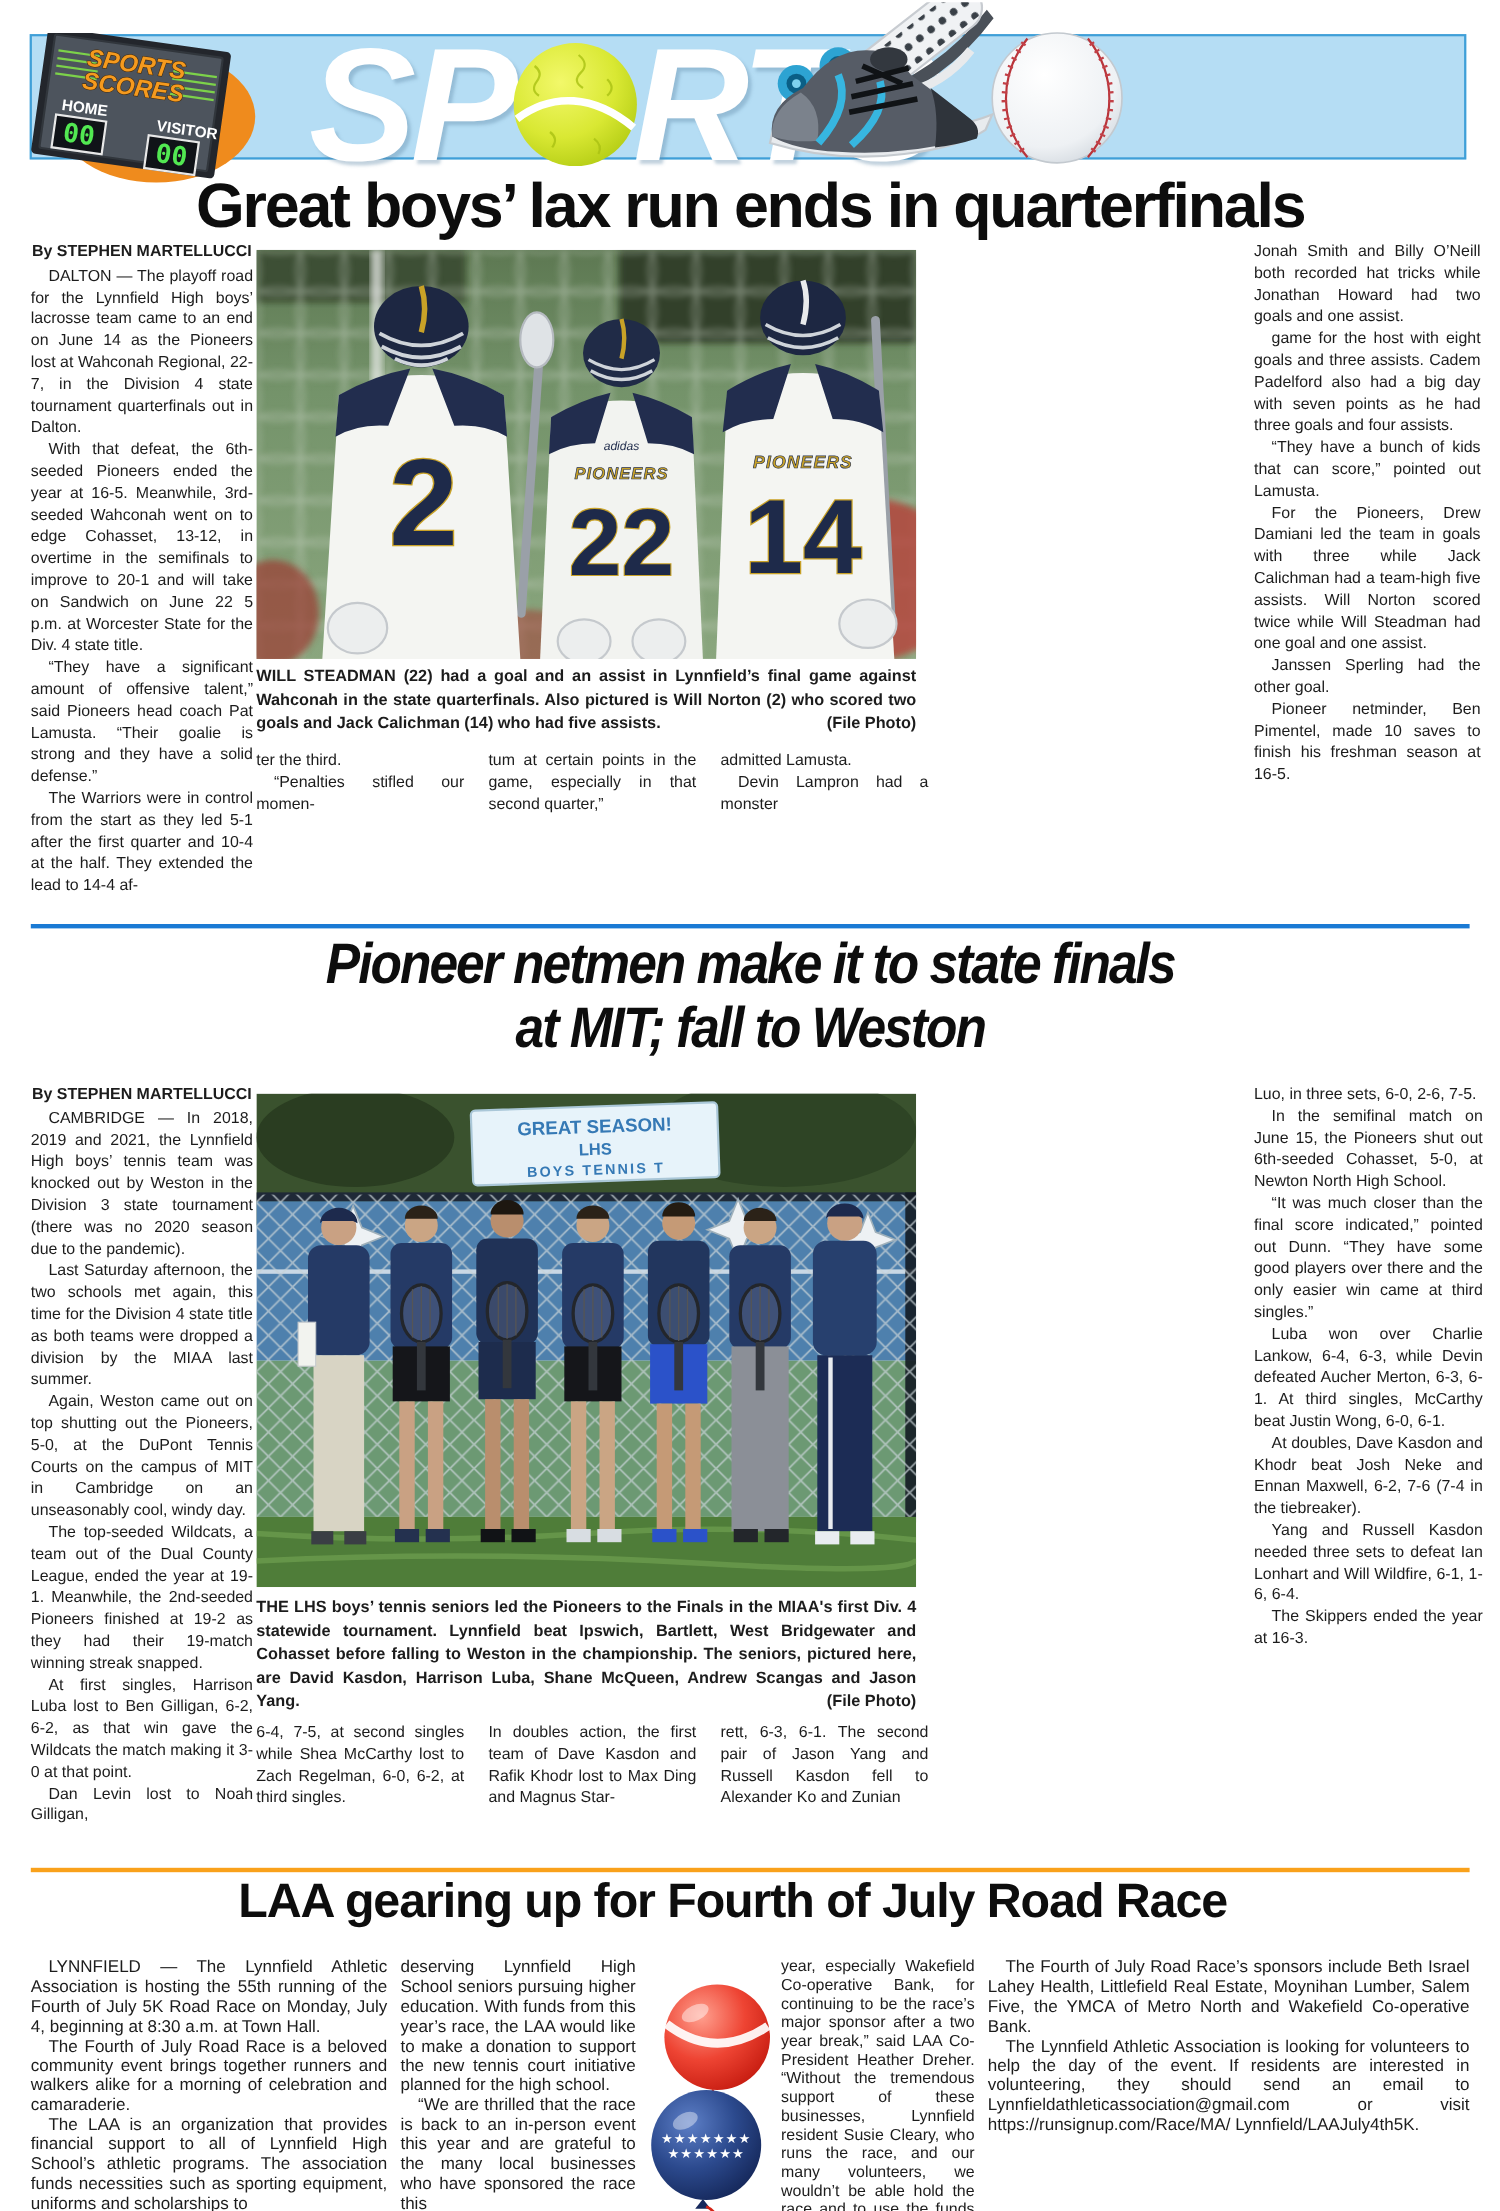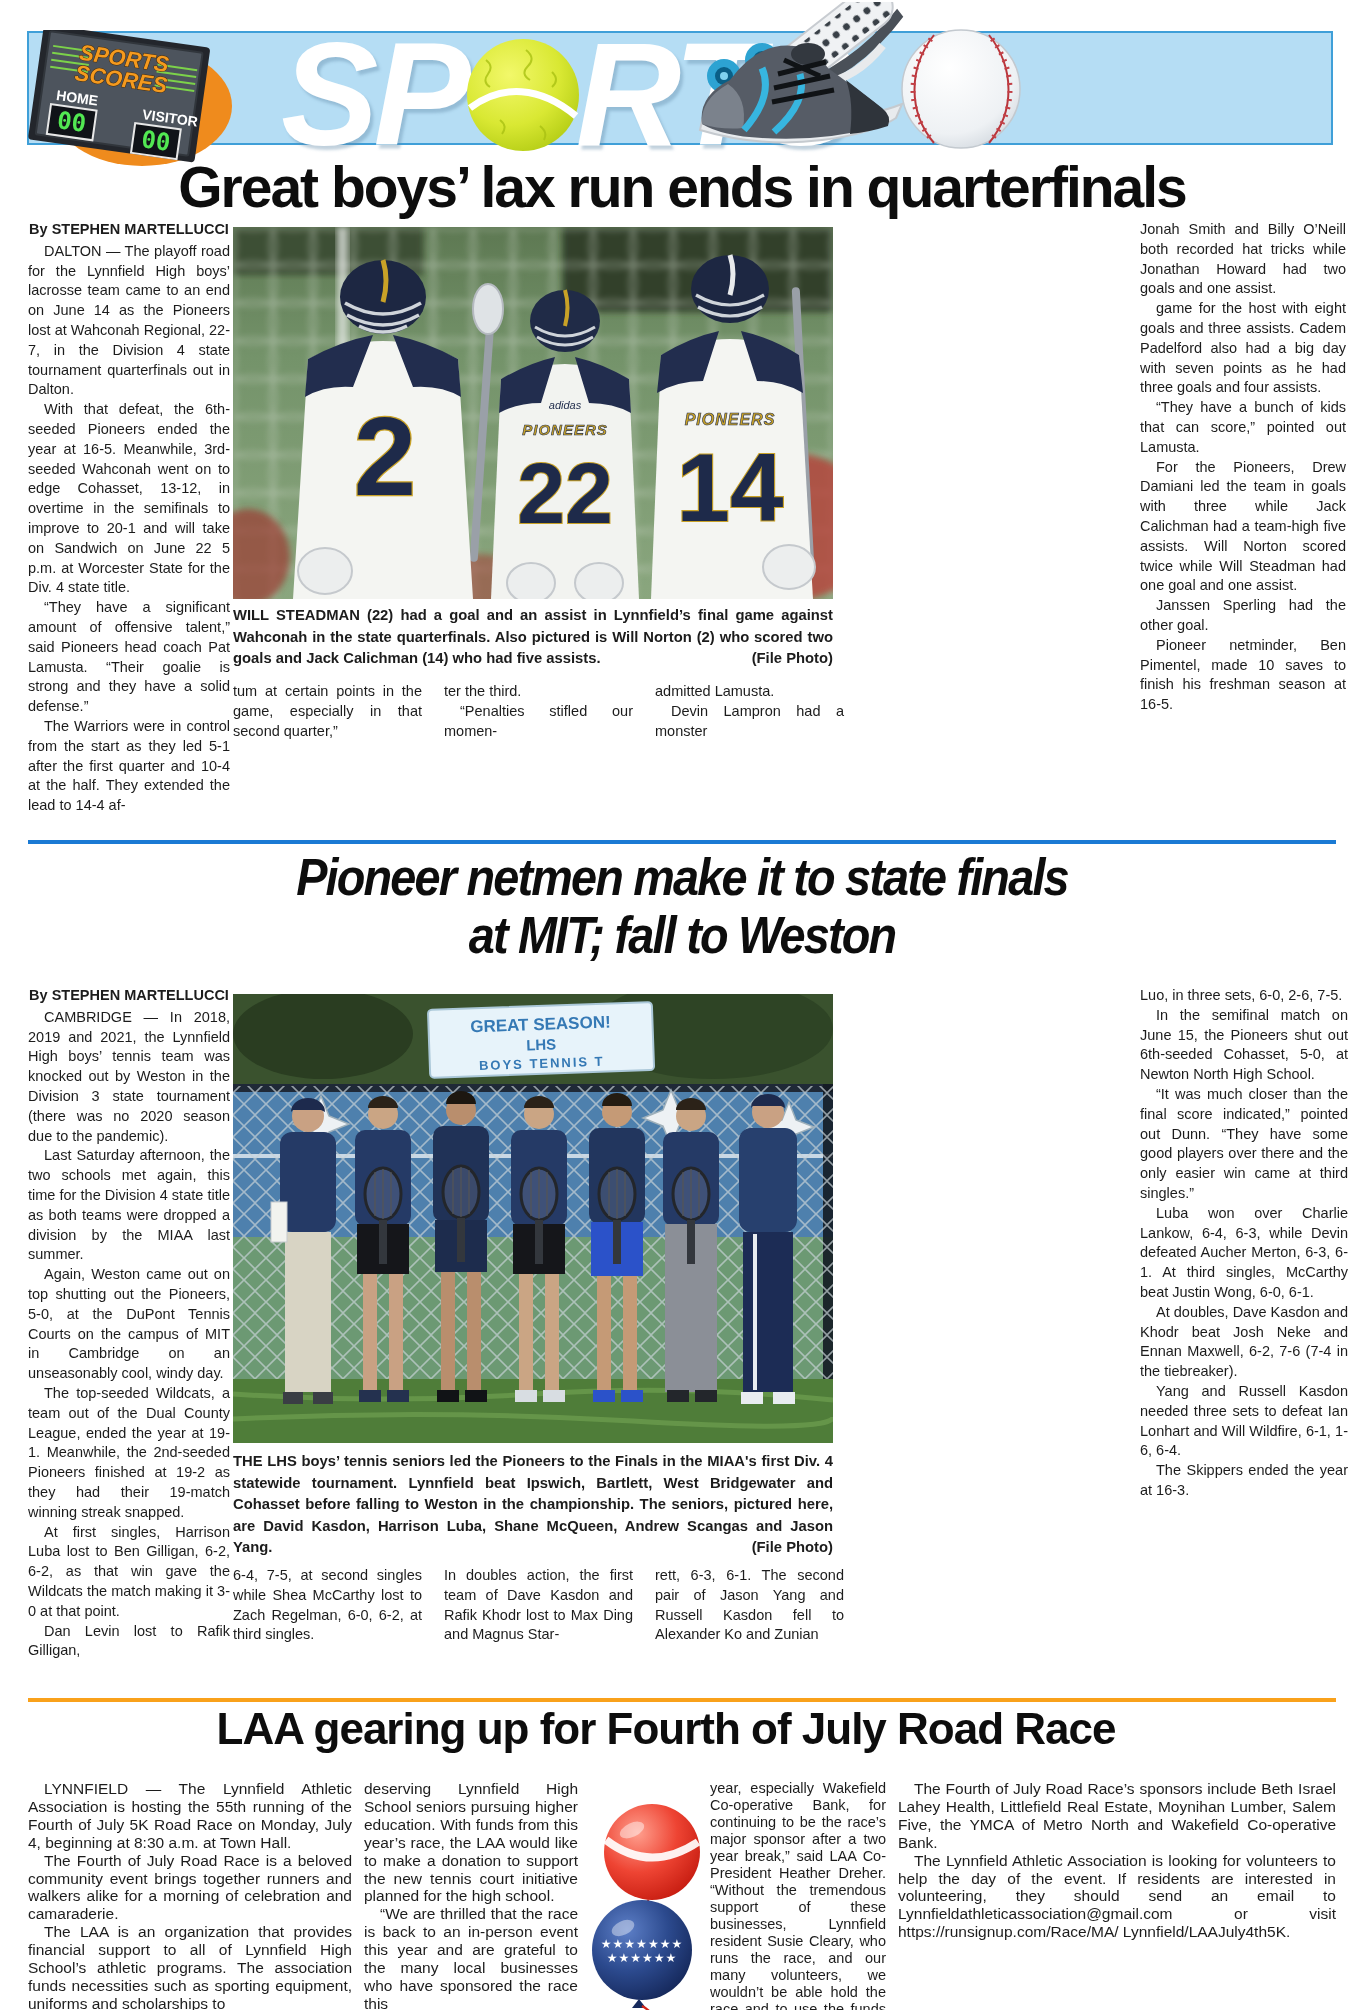--- a/index.html
+++ b/index.html
@@ -221,25 +221,25 @@
     </svg>
   </div>
 
   <div class="caption" style="left:233px;top:605px;width:600px;">
     <span>WILL STEADMAN (22) had a goal and an assist in Lynnfield’s final game against Wahconah in the state quarterfinals. Also pictured is Will Norton (2) who scored two goals and Jack Calichman (14) who had five assists.</span>
     <span class="credit">(File Photo)</span>
   </div>
 
   <div class="col bodytxt" style="left:233px;top:682px;width:612px;display:flex;gap:22px;">
     <div class="contcol" style="width:189px;">
-        <p class="para">tum at certain points in the game, especially in that second quarter,”</p>
-      </div>
-    <div class="contcol" style="width:189px;">
         <p class="para">ter the third.</p>
         <p class="para">“Penalties stifled our momen-</p>
+      </div>
+    <div class="contcol" style="width:189px;">
+        <p class="para">tum at certain points in the game, especially in that second quarter,”</p>
       </div>
     <div class="contcol" style="width:189px;">
         <p class="para">admitted Lamusta.</p>
         <p class="para">Devin Lampron had a monster</p>
       </div>
   </div>
 
   <div class="col bodytxt contcol" style="left:1140px;top:220px;width:206px;">
     <div>
         <p class="para">Jonah Smith and Billy O’Neill both recorded hat tricks while Jonathan Howard had two goals and one assist.</p>
@@ -259,21 +259,21 @@
   </div>
 
   <div class="col bodytxt indentcol" style="left:28px;top:986px;width:202px;">
     <div class="byline">By STEPHEN MARTELLUCCI</div>
     <div>
         <p class="para">CAMBRIDGE — In 2018, 2019 and 2021, the Lynnfield High boys’ tennis team was knocked out by Weston in the Division 3 state tournament (there was no 2020 season due to the pandemic).</p>
         <p class="para">Last Saturday afternoon, the two schools met again, this time for the Division 4 state title as both teams were dropped a division by the MIAA last summer.</p>
         <p class="para">Again, Weston came out on top shutting out the Pioneers, 5-0, at the DuPont Tennis Courts on the campus of MIT in Cambridge on an unseasonably cool, windy day.</p>
         <p class="para">The top-seeded Wildcats, a team out of the Dual County League, ended the year at 19-1. Meanwhile, the 2nd-seeded Pioneers finished at 19-2 as they had their 19-match winning streak snapped.</p>
         <p class="para">At first singles, Harrison Luba lost to Ben Gilligan, 6-2, 6-2, as that win gave the Wildcats the match making it 3-0 at that point.</p>
-        <p class="para">Dan Levin lost to Rafik Gilligan,</p>
+        <p class="para">Dan Levin lost to Noah Gilligan,</p>
       </div>
   </div>
 
   <div class="photo" style="left:233px;top:994px;width:600px;height:449px;">
     <svg width="600" height="449" viewBox="0 0 600 449">
       <defs>
         <pattern id="fence" width="22" height="22" patternUnits="userSpaceOnUse">
           <path d="M0,11 L11,0 M11,22 L22,11 M0,11 L11,22 M11,0 L22,11" stroke="#c8d2d6" stroke-width="1.6" fill="none"></path>
         </pattern>
       </defs>

